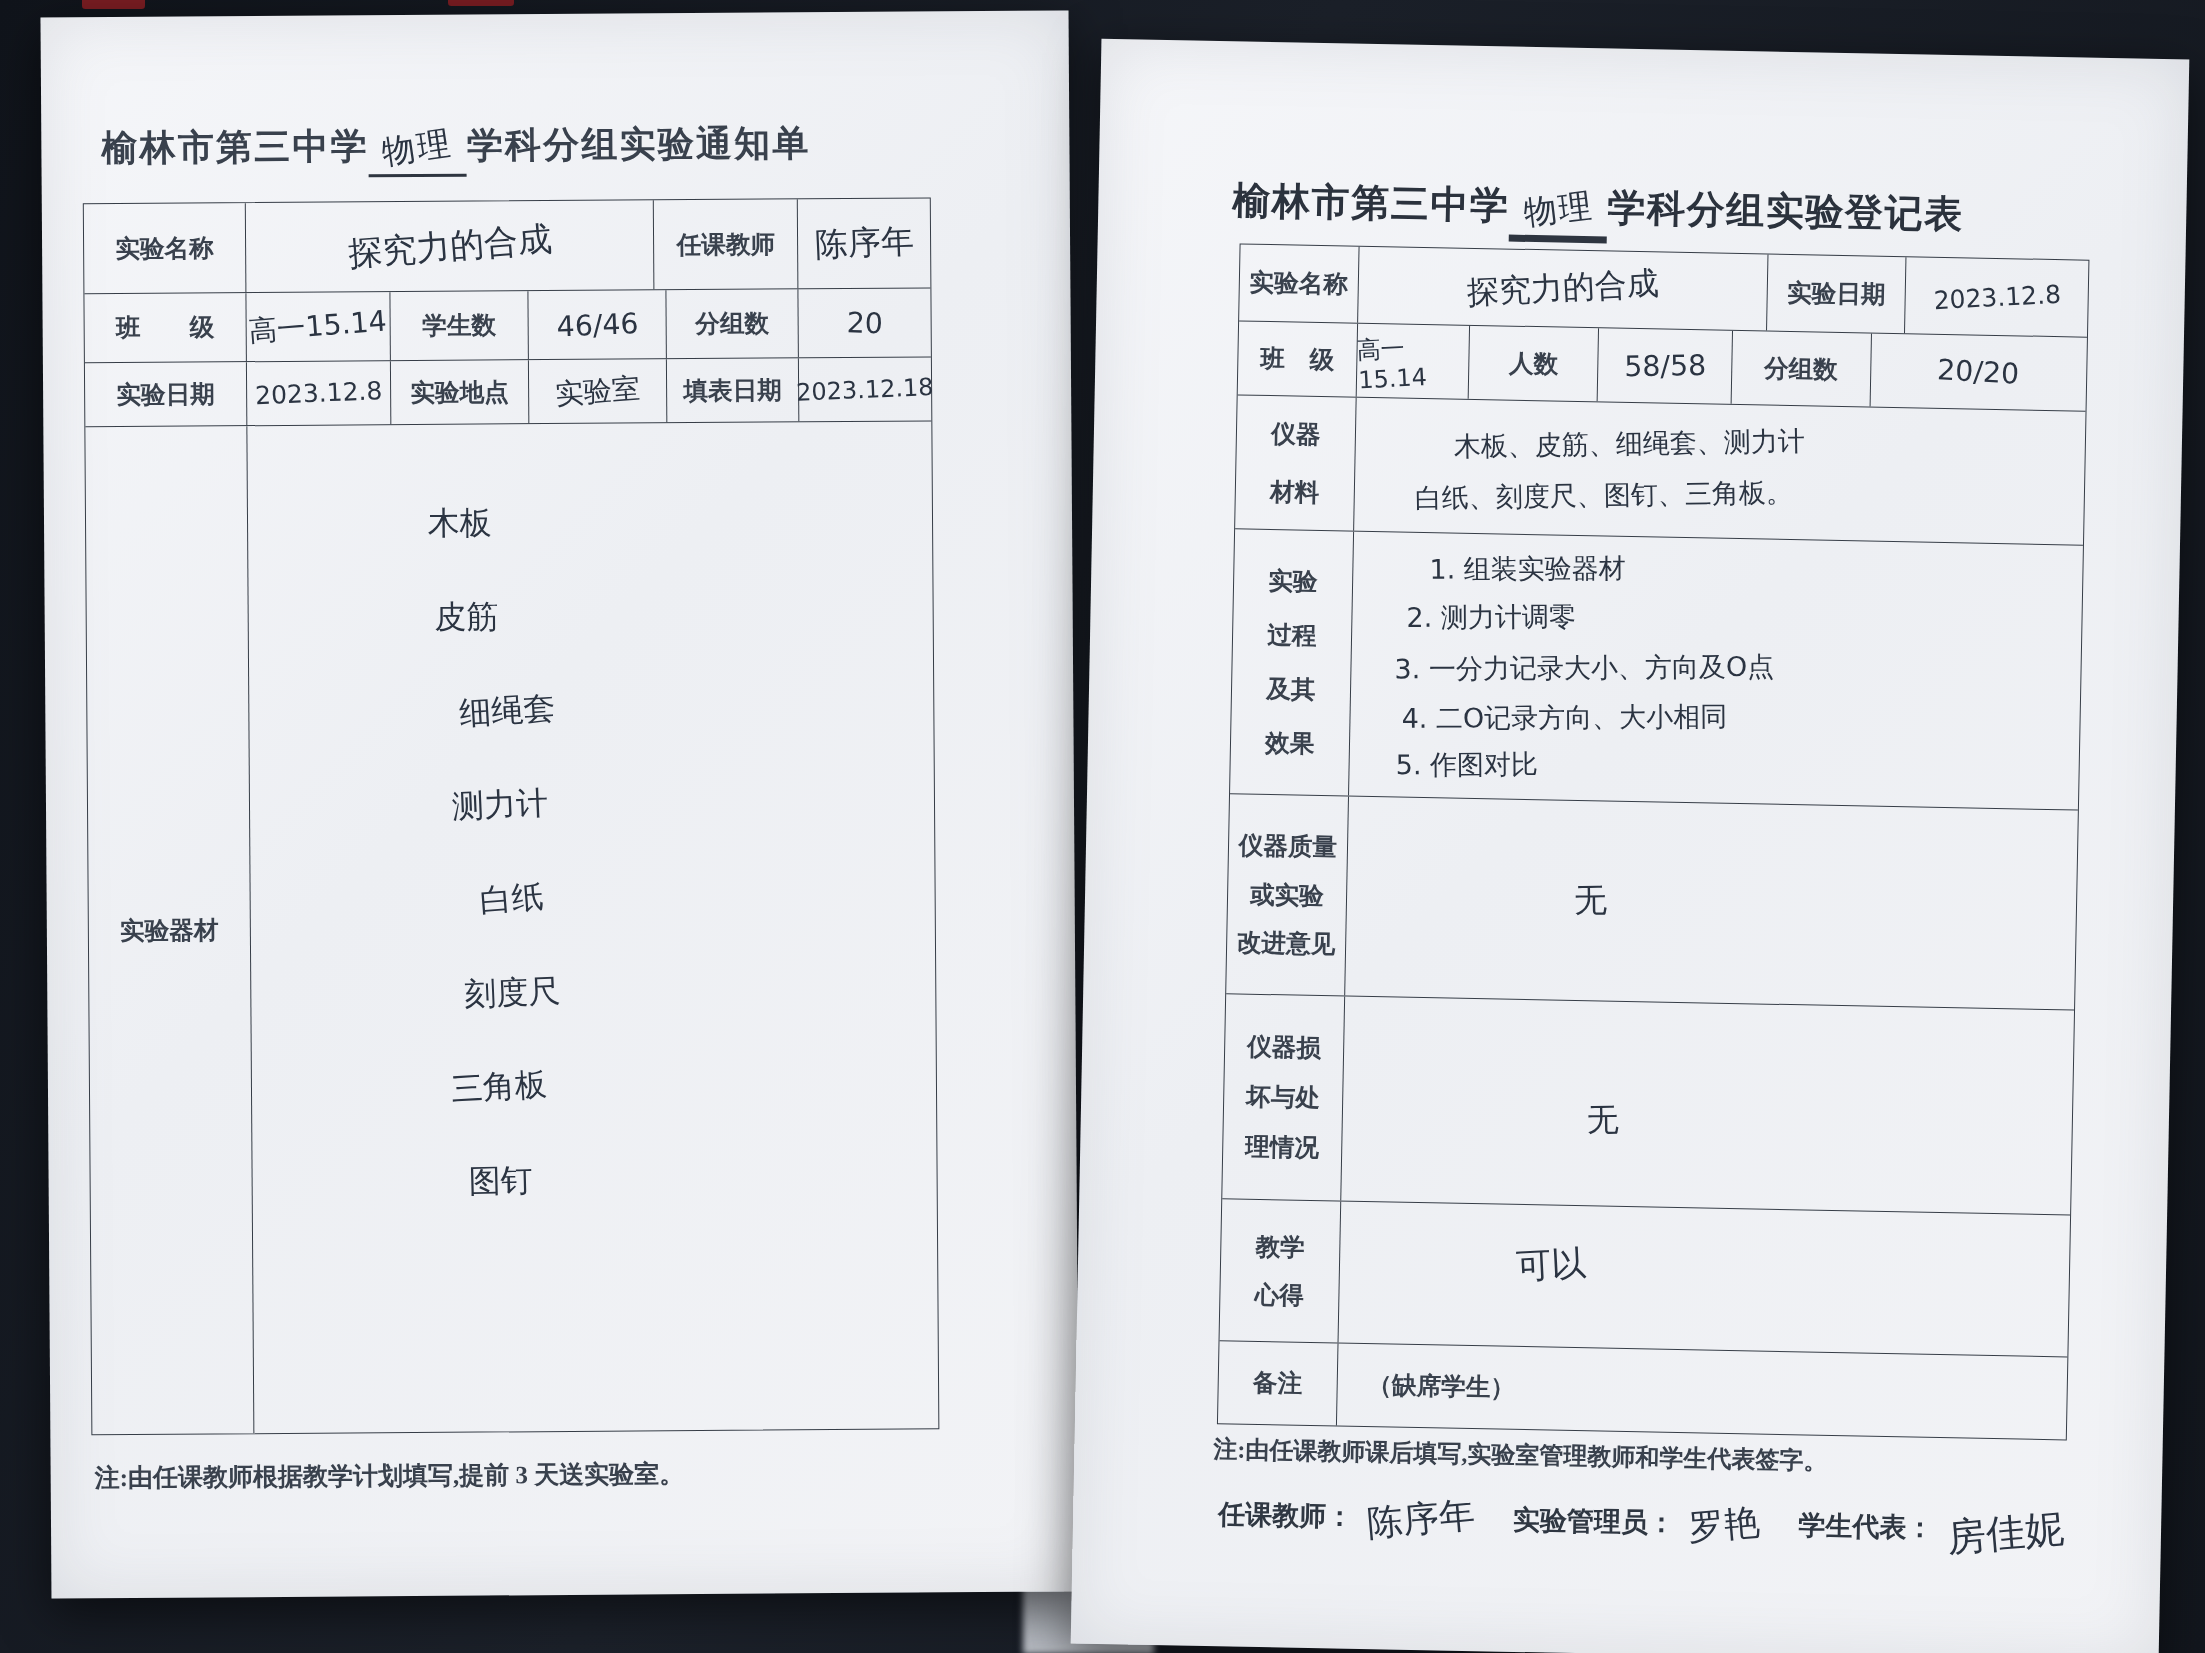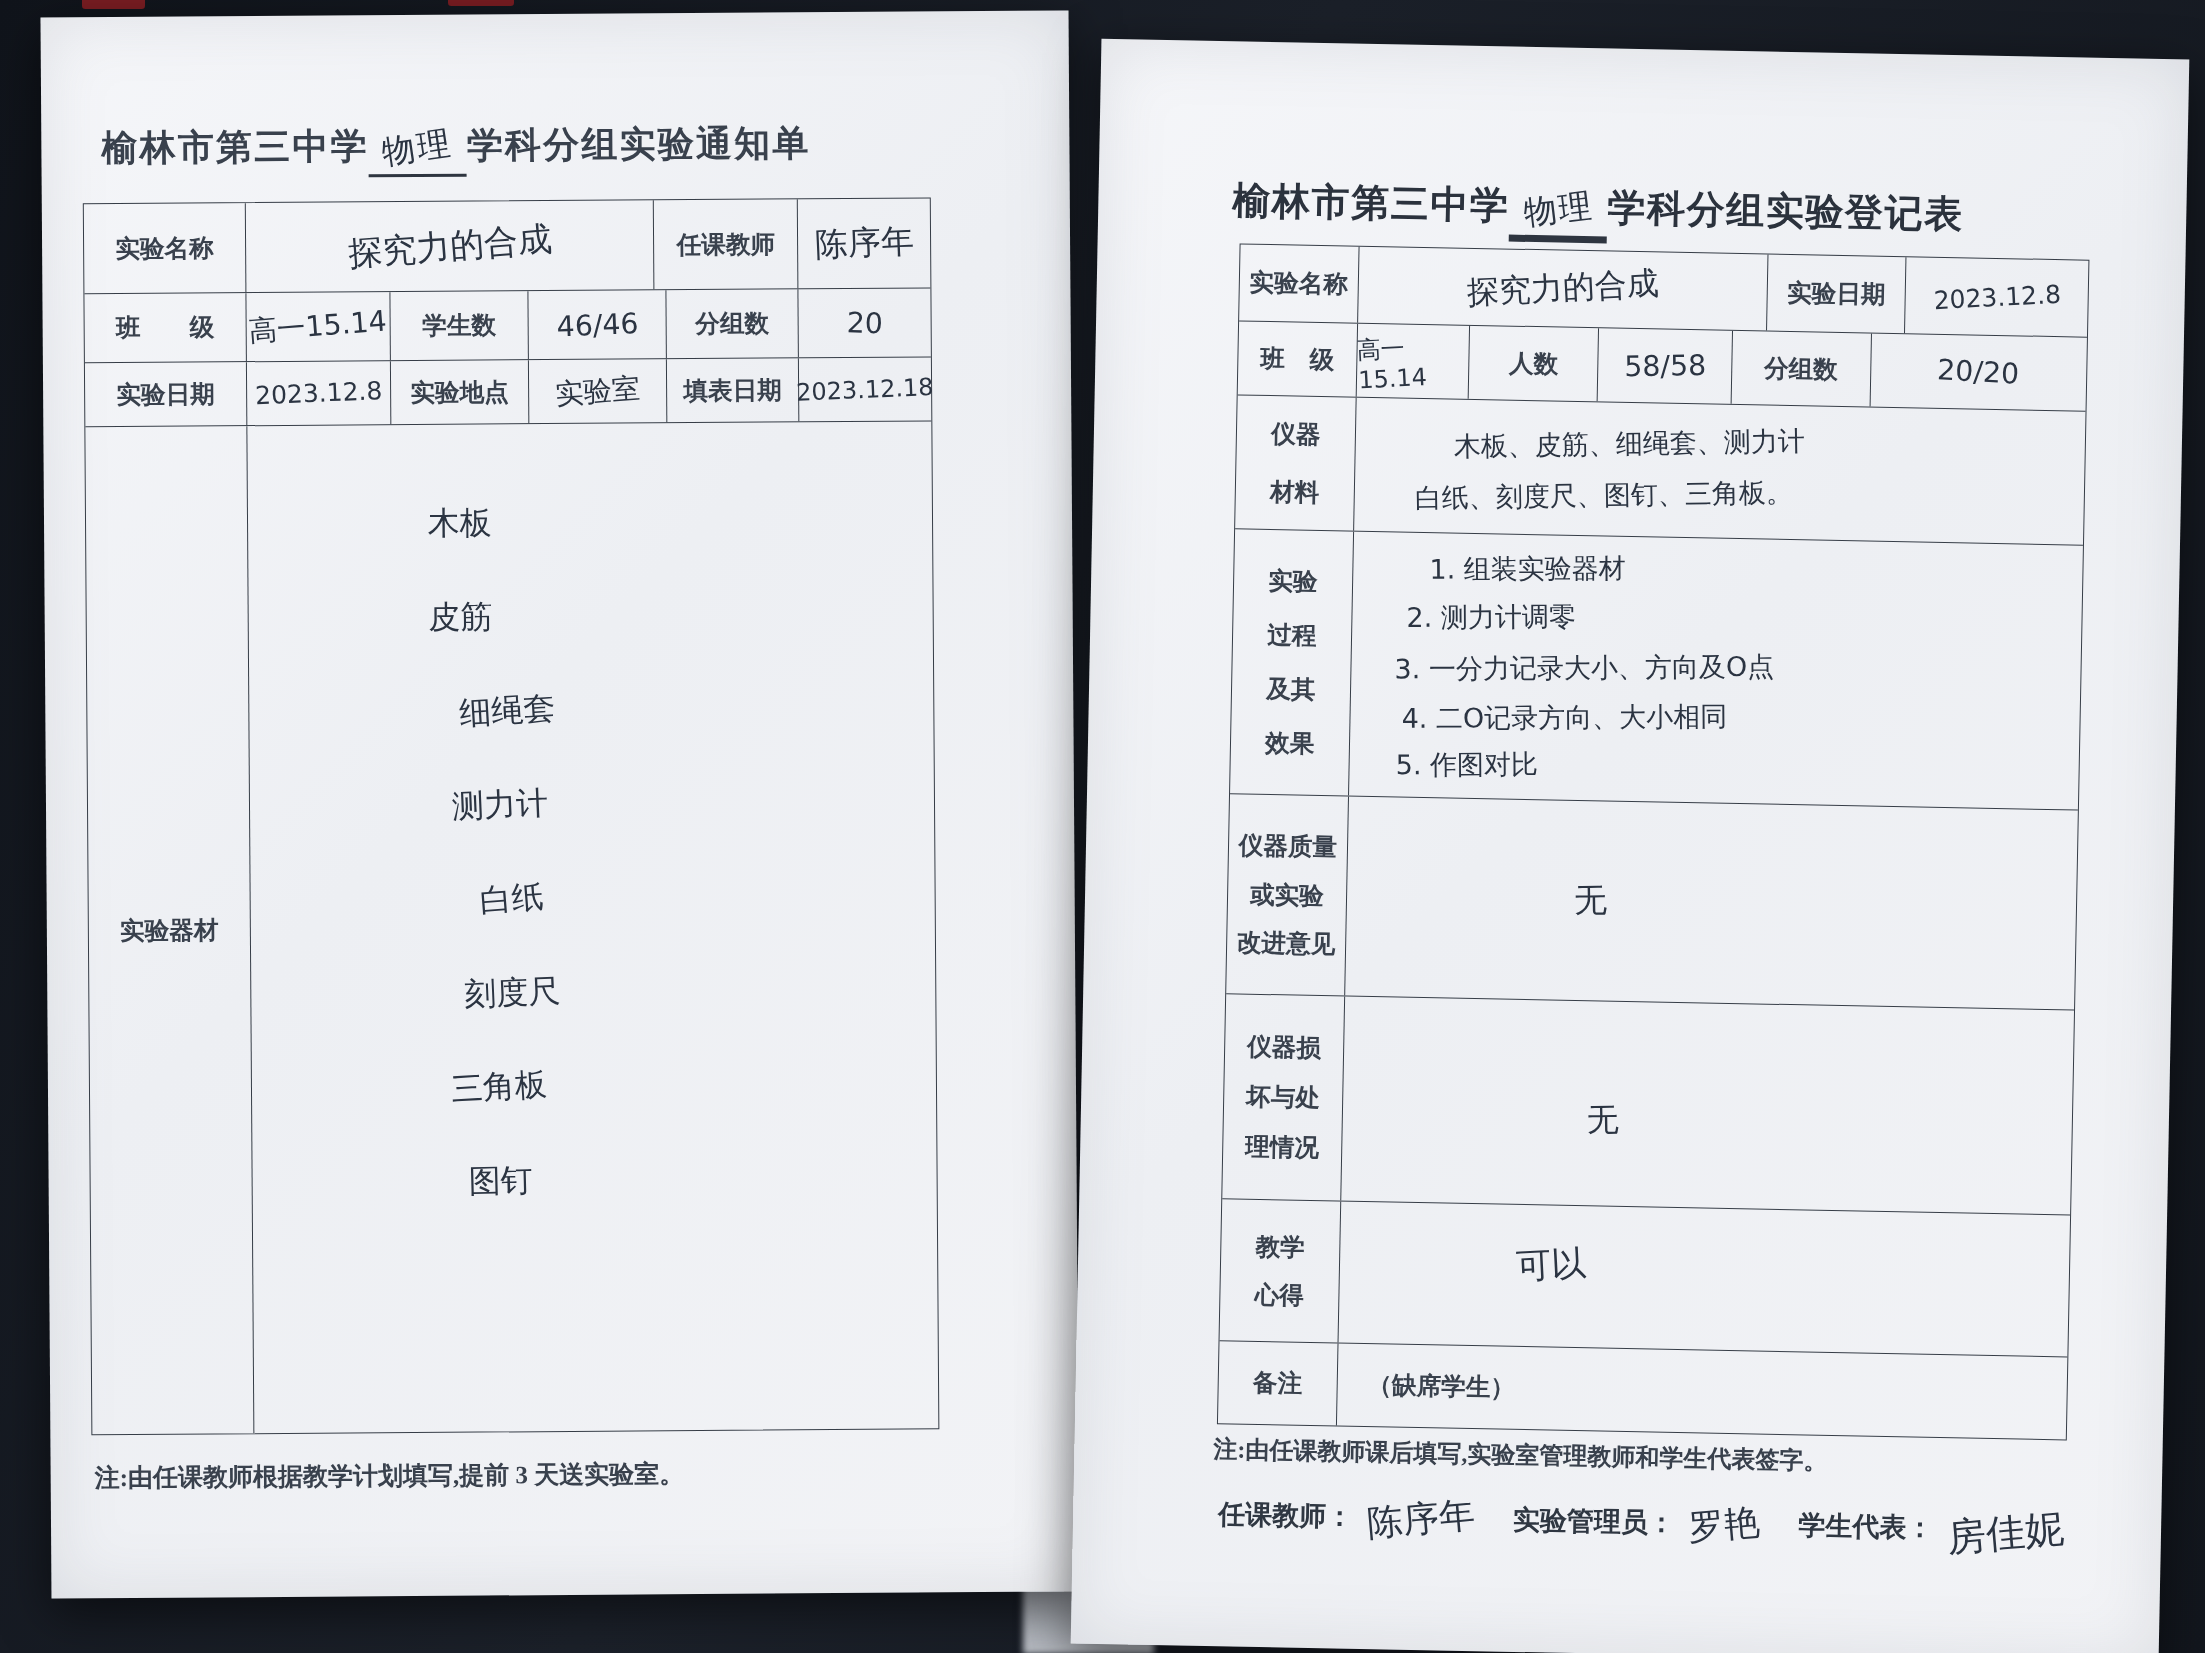--- a/index.html
+++ b/index.html
@@ -27,21 +27,21 @@
   .cell{box-sizing:border-box;border-right:1.6px solid #363d47;display:flex;
     align-items:center;justify-content:center;position:relative;overflow:visible;}
   .cell:last-child{border-right:none;}
   .lbl{font-family:"Liberation Serif","DejaVu Serif",serif;font-weight:700;
     color:#39414d;font-size:24.6px;text-align:center;line-height:1.6;}
   .val{font-size:28.4px;}
   .tilt1{transform:rotate(-2deg);} .tilt2{transform:rotate(-4deg);} .tilt3{transform:rotate(2deg);}
   .equip-cell{flex-direction:column;justify-content:flex-start;align-items:flex-start;
     padding:77px 0 0 180px;}
   .equip-item{font-size:32px;margin-bottom:50px;}
-  .equip-item:nth-child(2){margin-left:0;font-family:Liberation Mono, monospace;}
+  .equip-item:nth-child(2){margin-left:6px;font-family:Liberation Mono, monospace;}
   .equip-item:nth-child(3){margin-left:30px;transform:rotate(-3deg);}
   .equip-item:nth-child(4){margin-left:22px;transform:rotate(-2deg);}
   .equip-item:nth-child(5){margin-left:49px;transform:rotate(-4deg);}
   .equip-item:nth-child(6){margin-left:33px;transform:rotate(-2deg);}
   .equip-item:nth-child(7){margin-left:19px;transform:rotate(-3deg);}
   .equip-item:nth-child(8){margin-left:36px;transform:rotate(-1deg);}
   .note{position:absolute;font-family:"Liberation Serif","DejaVu Serif",serif;
     font-weight:700;color:#39414d;font-size:25px;white-space:nowrap;}
   .stack{display:flex;flex-direction:column;justify-content:space-evenly;height:100%;width:100%;
     align-items:center;}

